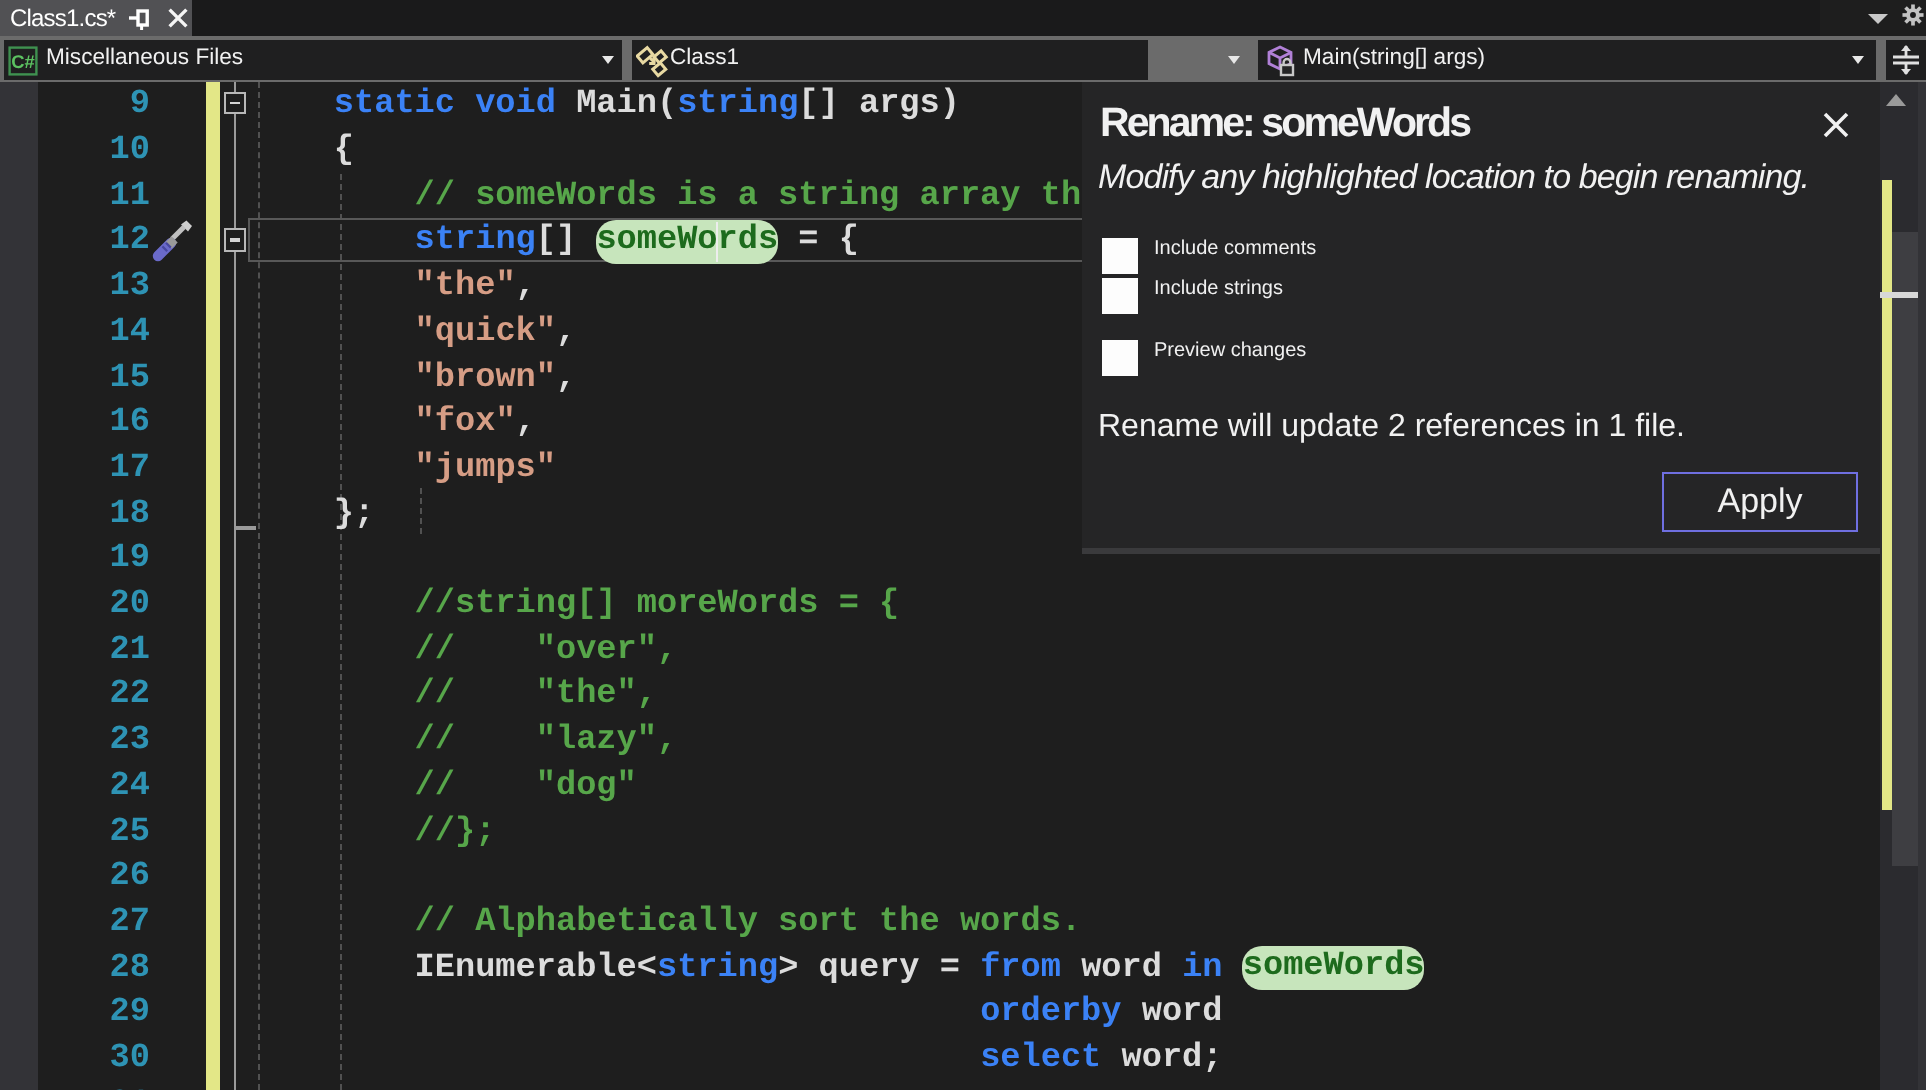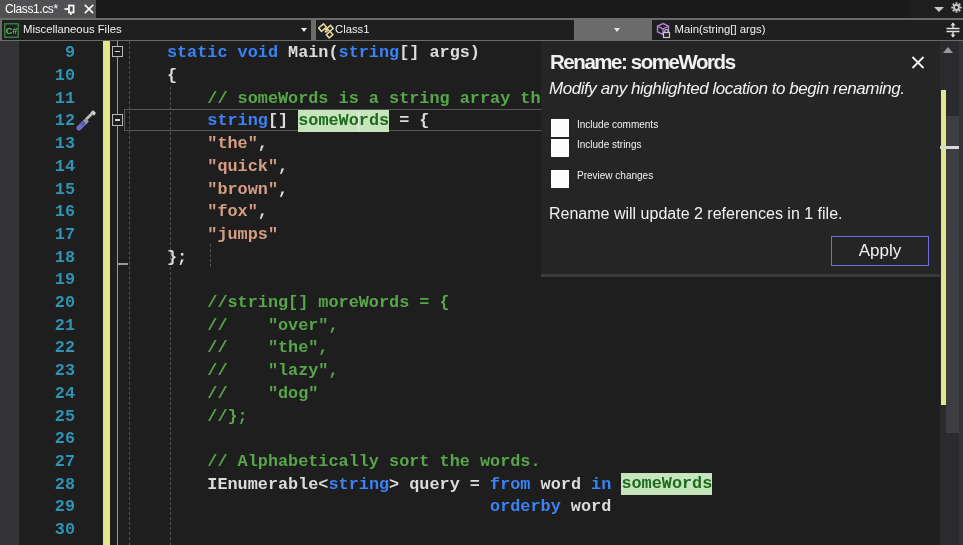--- a/index.html
+++ b/index.html
@@ -30,21 +30,21 @@
   #line12box { left:124px; top:68px; width:816px; height:22px; border:1px solid #585858; }
   .collapse { width:11.5px; height:11.5px; border:1.2px solid #b8b8b8; background:#1e1e1e; }
   .collapse:after { content:""; position:absolute; left:2px; top:4px; width:5px; height:1.5px; background:#d4d4d4; }
   .ln { position:absolute; left:30px; width:45px; text-align:right; color:#2e93b4; }
   .cl, .ln { font-family:"Liberation Mono", monospace; font-size:16.83px; font-weight:bold;
        height:22.7px; line-height:22.7px; white-space:pre; }
   .cl { position:absolute; left:126.5px; color:#dcdcdc; }
   .k { color:#3b82f6; }
   .c { color:#57a64a; }
   .s { color:#d69d85; }
-  .hl { background:#c7e5bc; color:#1d6b1d; padding:1.2px 0; }
+  .hl { background:#c7e5bc; color:#1d6b1d; padding:1.2px 0;border-radius:10px; }
   #caret { left:357.5px; top:70px; width:1.5px; height:20px; background:#ededed; }
 
   
   #popup { left:541px; top:41px; width:399px; height:236px; background:#252526;
            border-bottom:3.5px solid #3a3a3c; color:#f1f1f1; }
   #ptitle { position:absolute; left:9px; top:8.5px; font-size:20.5px; font-weight:bold; letter-spacing:-1.45px; }
   #pitalic { position:absolute; left:8px; top:37.5px; font-size:17px; font-style:italic; letter-spacing:-0.45px; }
   .cb { position:absolute; left:10px; width:18px; height:18px; background:#fdfdfd; }
   .cblbl { position:absolute; left:36px; font-size:10px; }
   #psummary { position:absolute; left:8px; top:163.5px; font-size:16px; }
@@ -109,21 +109,21 @@
         <g stroke="#e8d9a2" stroke-width="1.5" fill="none">
           <rect x="1.2" y="3.4" width="6.5" height="4.4" transform="rotate(-40 4.5 5.5)"></rect>
           <rect x="9.8" y="4.5" width="4.6" height="4" transform="rotate(-40 12 6.5)"></rect>
           <rect x="9" y="10.6" width="5" height="4.2" transform="rotate(-40 11.5 12.5)"></rect>
           <path d="M7 7 L9.5 9.5 M9 6.5 L9 9.8 L6.6 9.8"></path>
         </g>
       </svg>
       <span class="txt" style="left:19.5px">Class1</span>
       <div class="arr" style="left:298px"></div>
     </div>
-    <div class="combo" style="left:629px;width:308.5px;margin-left:23px;">
+    <div class="combo" style="left:629px;width:308.5px;">
       <svg class="abs" style="left:3px;top:2px" width="17" height="17" viewBox="0 0 17 17">
         <g stroke="#b180d7" stroke-width="1.4" fill="none">
           <path d="M8 1.5 L13.5 4.2 L13.5 9.8 L8 12.5 L2.5 9.8 L2.5 4.2 Z"></path>
           <path d="M2.5 4.2 L8 7 L13.5 4.2 M8 7 L8 12.5"></path>
         </g>
         <rect x="8.5" y="10.5" width="6" height="5" fill="#252526" stroke="#c8c8c8" stroke-width="1.2"></rect>
         <path d="M9.8 10.5 v-1.3 a1.7 1.7 0 013.4 0 v1.3" stroke="#c8c8c8" stroke-width="1.2" fill="none"></path>
       </svg>
       <span class="txt" style="left:22.5px">Main(string[] args)</span>
       <div class="arr" style="left:296.5px"></div>
@@ -187,20 +187,21 @@
     <div class="cl" style="top:205.6px">    };</div>
     <div class="cl" style="top:251px"><span class="c">        //string[] moreWords = {</span></div>
     <div class="cl" style="top:273.7px"><span class="c">        //    "over",</span></div>
     <div class="cl" style="top:296.4px"><span class="c">        //    "the",</span></div>
     <div class="cl" style="top:319.1px"><span class="c">        //    "lazy",</span></div>
     <div class="cl" style="top:341.8px"><span class="c">        //    "dog"</span></div>
     <div class="cl" style="top:364.5px"><span class="c">        //};</span></div>
     <div class="cl" style="top:432.6px">        IEnumerable&lt;<span class="k">string</span>&gt; query = <span class="k">from</span> word <span class="k">in</span> <span class="hl">someWords</span></div>
     <div class="cl" style="top:409.9px"><span class="c">        // Alphabetically sort the words.</span></div>
     <div class="cl" style="top:455.3px">                                    <span class="k">orderby</span> word</div>
+    <div class="cl" style="top:478px">                                    <span class="k">select</span> word;</div>
 
     <div id="caret" class="abs"></div>
 
     <svg class="abs" style="left:76px;top:69px" width="21" height="21" viewBox="0 0 21 21">
       <path d="M10 9.5 L16 3.5" stroke="#c0c0c0" stroke-width="2.6"></path>
       <path d="M14.5 2.2 L17.2 0.2 L20 3 L18 5.7 Z" fill="#cfcfcf"></path>
       <path d="M3 18 L9.5 11.5" stroke="#6a6ac9" stroke-width="5.2" stroke-linecap="round"></path>
       <path d="M8.3 12.7 L11.3 9.7" stroke="#9a9a9a" stroke-width="4.4"></path>
       <path d="M5.2 13.2 L7.6 15.6 M7 11.4 L9.4 13.8" stroke="#4747a0" stroke-width="1.1"></path>
     </svg>

